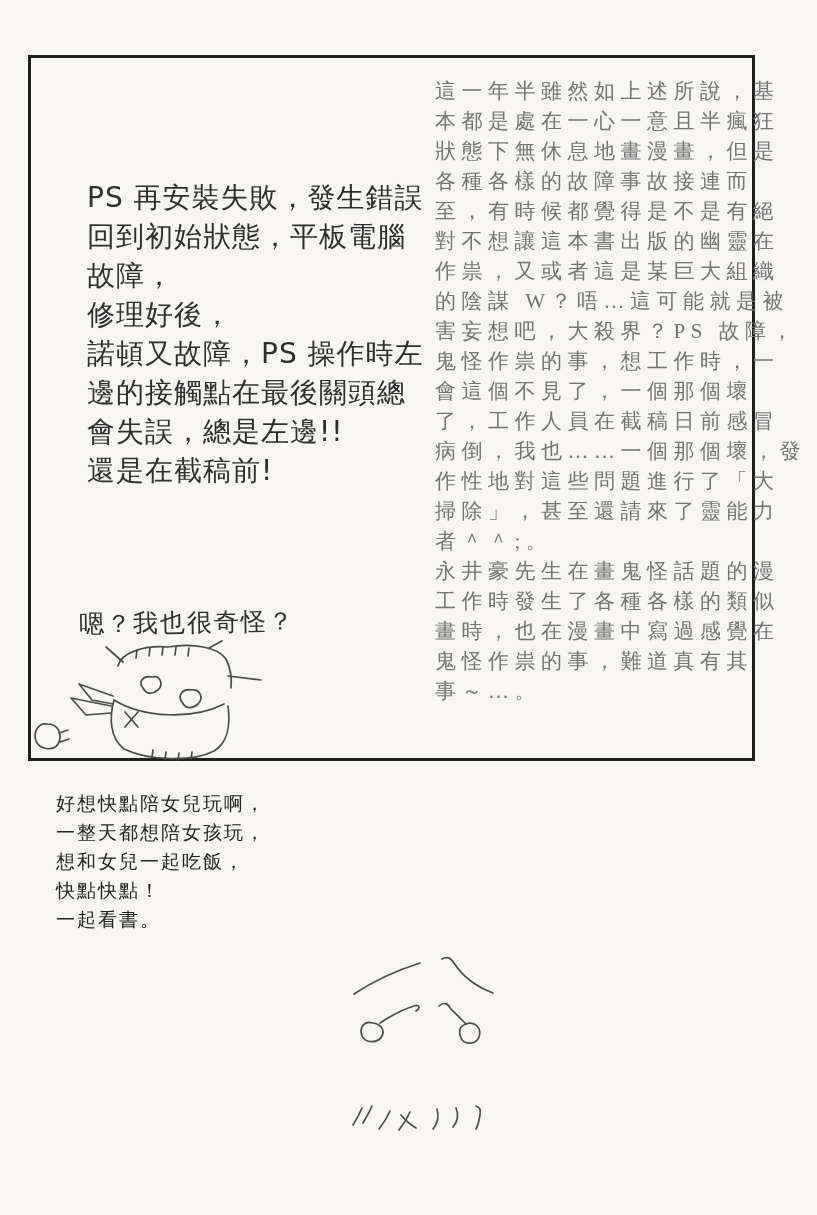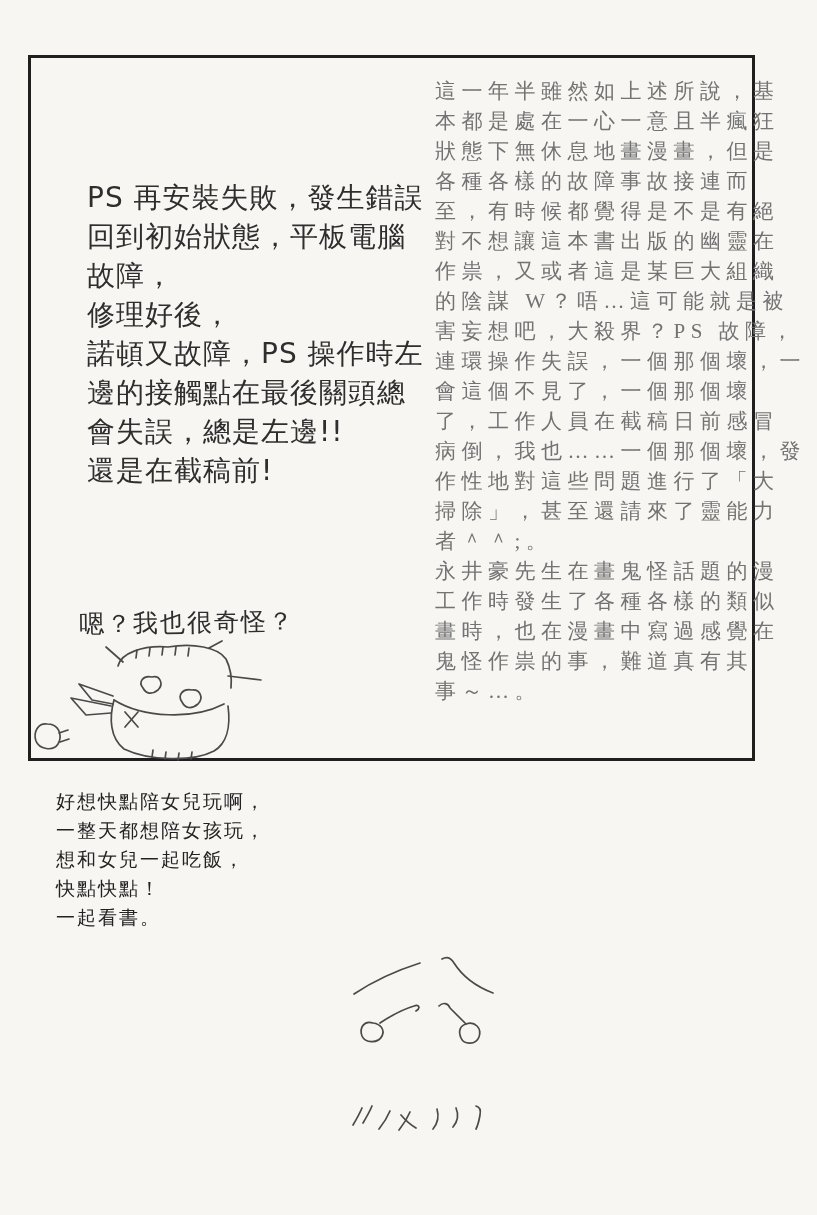--- a/index.html
+++ b/index.html
@@ -53,21 +53,21 @@
     letter-spacing: 5.5px;
     color: #737373;
     margin-left: 12px;
   }
   .right-note .line { white-space: nowrap; }
   
   .bottom-note {
     position: absolute;
     left: 56px; top: 789px;
     width: 300px;
-    font-family: Liberation Mono, monospace;
+    font-family: Liberation Serif, serif;
     font-size: 19px;
     line-height: 29px;
     letter-spacing: 2px;
     color: #222;
   }
   .bottom-note .line { white-space: nowrap; }
   .doodle { position: absolute; }
   .doodle path { fill: none; stroke: #4a4a4a; stroke-width: 1.7; stroke-linecap: round; stroke-linejoin: round; }
 </style>
 </head>
@@ -91,21 +91,21 @@
 <div class="right-note">
   <div class="line">這一年半雖然如上述所說，基</div>
   <div class="line">本都是處在一心一意且半瘋狂</div>
   <div class="line">狀態下無休息地畫漫畫，但是</div>
   <div class="line">各種各樣的故障事故接連而</div>
   <div class="line">至，有時候都覺得是不是有絕</div>
   <div class="line">對不想讓這本書出版的幽靈在</div>
   <div class="line">作祟，又或者這是某巨大組織</div>
   <div class="line">的陰謀 W？唔…這可能就是被</div>
   <div class="line">害妄想吧，大殺界？PS 故障，</div>
-  <div class="line">連環操作失誤，一個那個壞，一</div>
+  <div class="line">鬼怪作祟的事，想工作時，一</div>
   <div class="line">會這個不見了，一個那個壞</div>
   <div class="line">了，工作人員在截稿日前感冒</div>
   <div class="line">病倒，我也……一個那個壞，發</div>
   <div class="line">作性地對這些問題進行了「大</div>
   <div class="line">掃除」，甚至還請來了靈能力</div>
   <div class="line">者＾＾;。</div>
   <div class="line">永井豪先生在畫鬼怪話題的漫</div>
   <div class="line">工作時發生了各種各樣的類似</div>
   <div class="line">畫時，也在漫畫中寫過感覺在</div>
   <div class="line">鬼怪作祟的事，難道真有其</div>

